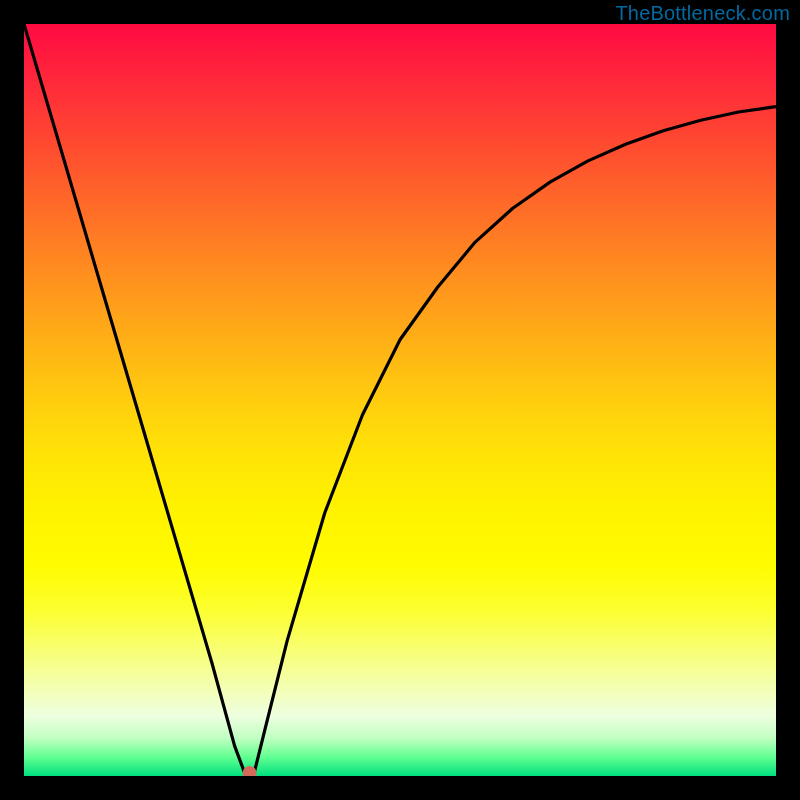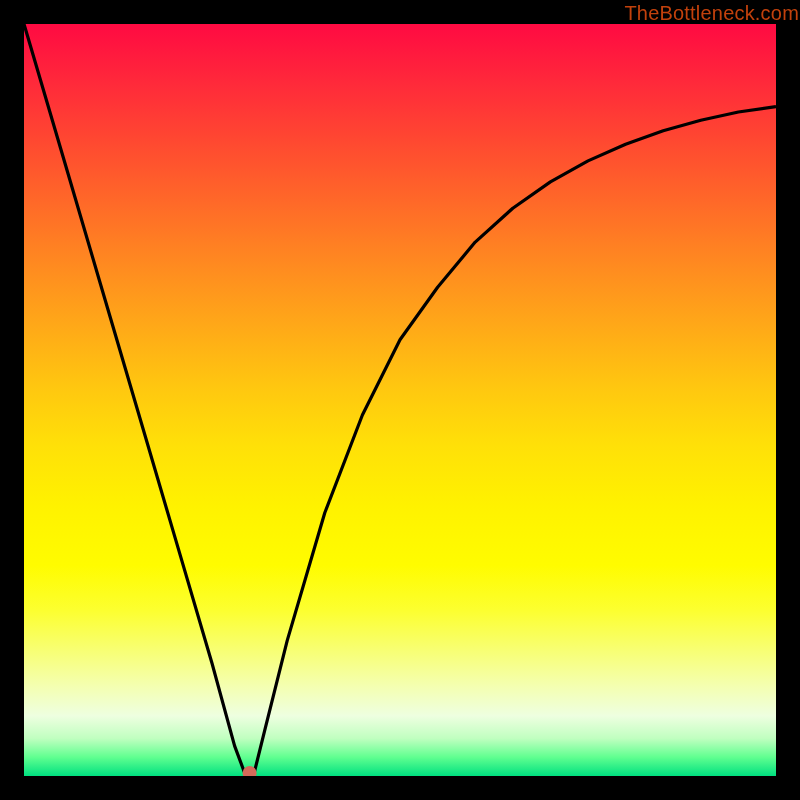--- a/index.html
+++ b/index.html
@@ -45,22 +45,22 @@
   .curve-svg {
     position: absolute;
     top: 0;
     left: 0;
     width: 100%;
     height: 100%;
   }
   .watermark {
     position: absolute;
     top: 2px;
-    right: 1px;
-    color: #c2410c;
+    right: 10px;
+    color: #0369a1;
     font-size: 20px;
     font-weight: normal;
     letter-spacing: 0.2px;
   }
 </style>
 </head>
 <body>
 
 <div class="watermark">TheBottleneck.com</div>
 

